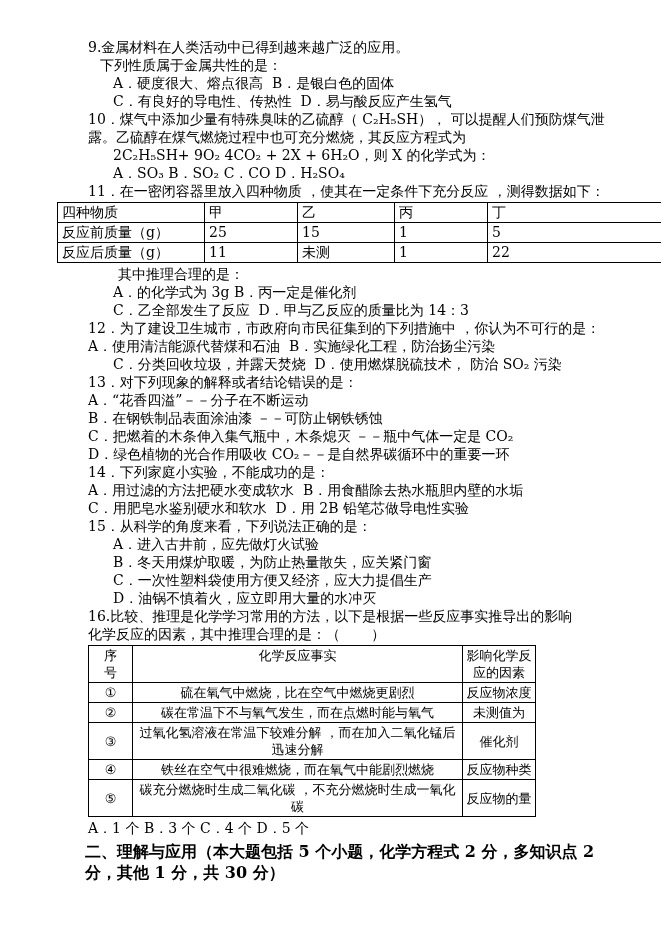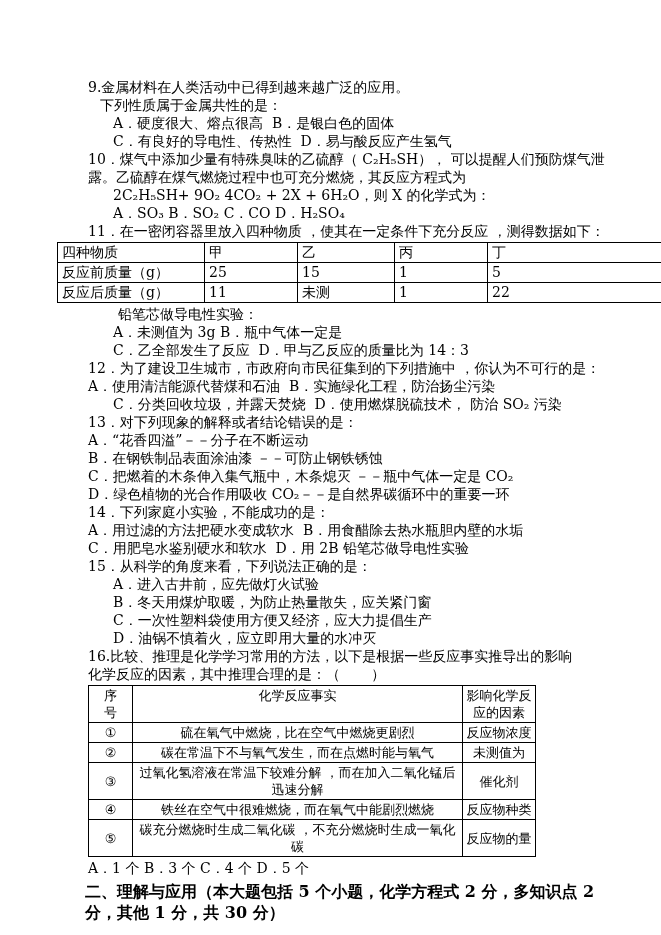--- a/index.html
+++ b/index.html
@@ -10,21 +10,21 @@
   body {
     width: 661px;
     height: 935px;
     position: relative;
     overflow: hidden;
     font-family: "DejaVu Serif", "Liberation Serif", serif;
     font-size: 14px;
     color: #000000;
   }
   .page {
-    padding-top: 78px;
+    padding-top: 38px;
     width: 661px;
   }
   .line {
     line-height: 18px;
     white-space: pre-wrap;
   }
   .m0 { margin-left: 88px; }
   .m1 { margin-left: 100px; }
   .m2 { margin-left: 113px; }
   .m3 { margin-left: 118px; }
@@ -118,22 +118,22 @@
     <tr>
       <td>反应后质量（g）</td>
       <td>11</td>
       <td>未测</td>
       <td>1</td>
       <td>22</td>
     </tr>
   </tbody>
     </table>
 
-  <div class="line m3">铅笔芯做导电性实验：</div>
-  <div class="line m2">A．未测值为 3g B．瓶中气体一定是</div>
+  <div class="line m3">其中推理合理的是：</div>
+  <div class="line m2">A．的化学式为 3g B．丙一定是催化剂</div>
   <div class="line m2">C．乙全部发生了反应  D．甲与乙反应的质量比为 14：3</div>
 
   <div class="line m0">12．为了建设卫生城市，市政府向市民征集到的下列措施中 ，你认为不可行的是：</div>
   <div class="line m0">A．使用清洁能源代替煤和石油  B．实施绿化工程，防治扬尘污染</div>
   <div class="line m2">C．分类回收垃圾，并露天焚烧  D．使用燃煤脱硫技术， 防治 SO₂ 污染</div>
 
   <div class="line m0">13．对下列现象的解释或者结论错误的是：</div>
   <div class="line m0">A．“花香四溢”－－分子在不断运动</div>
   <div class="line m0">B．在钢铁制品表面涂油漆 －－可防止钢铁锈蚀</div>
   <div class="line m0">C．把燃着的木条伸入集气瓶中，木条熄灭 －－瓶中气体一定是 CO₂</div>

